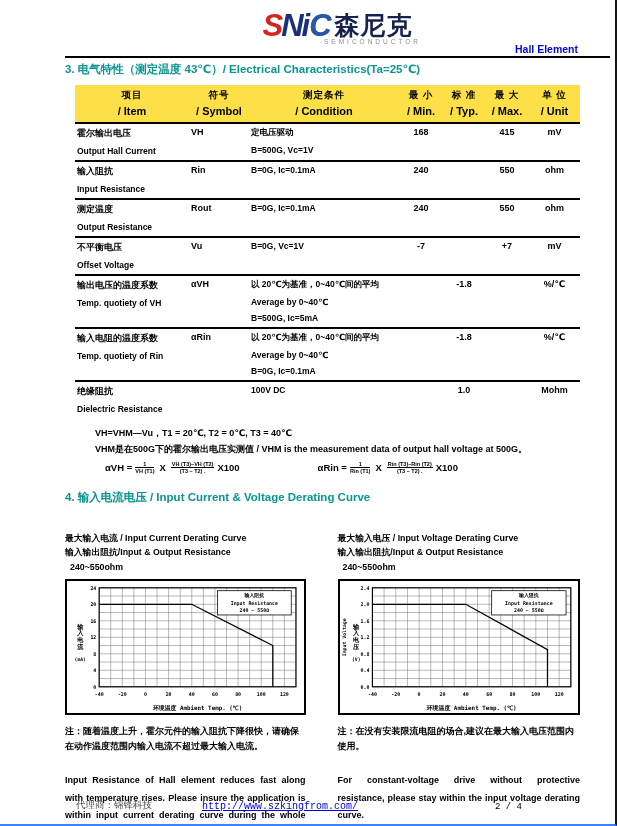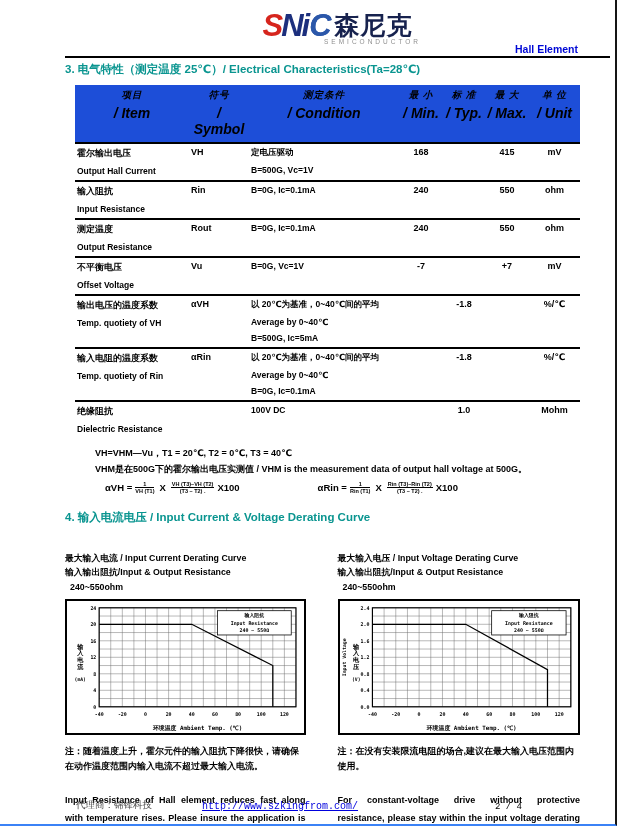--- a/index.html
+++ b/index.html
@@ -20,24 +20,24 @@
           background:repeating-linear-gradient(#2b57a9 0 4px,#4a77c4 4px 6px);
           -webkit-background-clip:text; background-clip:text; }
   .lg-cn { font-weight:900; font-size:25px; color:#17224e; letter-spacing:1px; vertical-align:2px; }
   .lg-sub { font-size:6.5px; color:#8f8f8f; letter-spacing:3px; margin-top:-6px; padding-left:70px; text-align:left; }
   .hall { position:absolute; right:32px; bottom:1px; color:#0008d6; font-weight:bold; font-size:10.5px; }
 
   .sec-title { color:#0a9590; font-weight:bold; font-size:11.5px; margin-top:4px; }
 
   
   table.chars { border-collapse:collapse; margin:8px 0 0 10px; width:505px; table-layout:fixed; }
-  .chars thead tr { background:#1d4ed8;font-style:italic; }
+  .chars thead tr { background:#fde047; }
   .chars thead td { padding:4px 2px 5px; vertical-align:top; }
   .h-cn { font-size:9.5px; font-weight:bold; text-align:center; letter-spacing:1px; }
-  .h-en { font-size:14px; font-weight:bold; text-align:center; margin-top:3px; }
+  .h-en { font-size:11px; font-weight:bold; text-align:center; margin-top:3px; }
   .chars tbody tr { border-top:2px solid #000; }
   .chars tbody td { vertical-align:top; padding:3px 2px 4px; }
   .cell-cn { font-size:9px; font-weight:bold; }
   .cell-en { font-size:8.5px; font-weight:bold; margin-top:6px; }
   .sym-cell { font-size:9px; font-weight:bold; }
   .cond-line { font-size:8.5px; font-weight:bold; margin-bottom:6px; }
   .cond-line:last-child { margin-bottom:0; }
   .num-cell { text-align:center; font-size:9px; font-weight:bold; }
 
   .tnote { margin:7px 0 0 30px; font-size:9px; font-weight:bold; line-height:1.8; }
@@ -73,21 +73,21 @@
   <div class="content">
 
     <div class="header">
       <div class="logo">
         <div class="logo-row"><span class="lg-s">S</span><span class="lg-n">N</span><span class="lg-i">i</span><span class="lg-c">C</span><span class="lg-cn">森尼克</span></div>
         <div class="lg-sub">SEMICONDUCTOR</div>
       </div>
       <div class="hall">Hall Element</div>
     </div>
 
-    <div class="sec-title">3. 电气特性（测定温度 25℃）/ Electrical Characteristics(Ta=28℃)</div>
+    <div class="sec-title">3. 电气特性（测定温度 43℃）/ Electrical Characteristics(Ta=25℃)</div>
 
     <table class="chars">
       <colgroup>
         <col style="width:114px">
           <col style="width:60px">
           <col style="width:150px">
         <col style="width:44px">
           <col style="width:42px">
           <col style="width:44px">
           <col style="width:51px">

